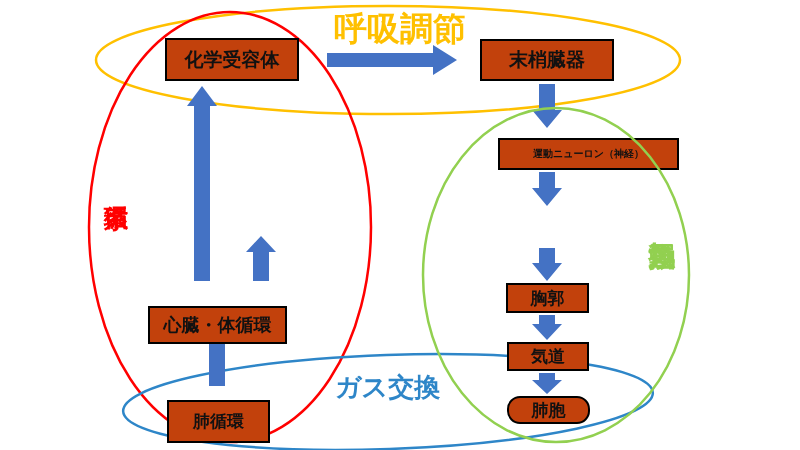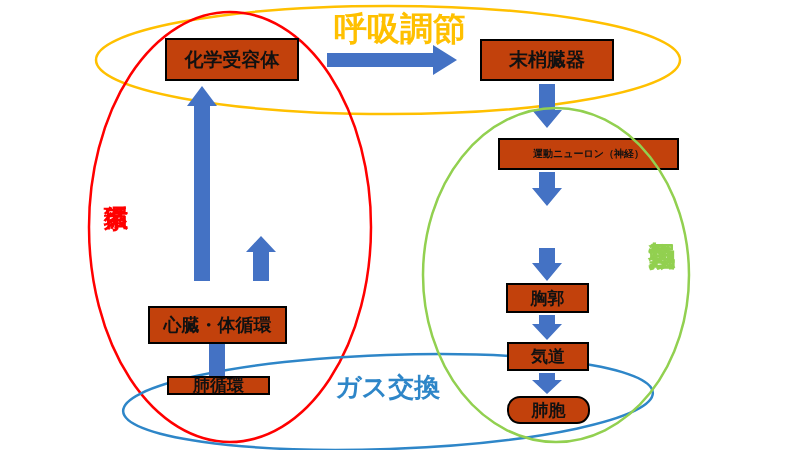--- a/index.html
+++ b/index.html
@@ -25,21 +25,21 @@
   
   .n-chemoreceptor{left:165px;top:38px;width:134px;height:43px;font-size:19px;}
   .n-resp-center{left:480px;top:39px;width:134px;height:42px;font-size:19px;}
   .n-motor-neuron{left:462px;top:138px;width:181px;height:32px;font-size:10px;margin-left:36px;}
   .n-resp-muscles{left:457px;top:208px;width:195px;height:38px;font-size:15.5px;}
   .n-thorax{left:506px;top:283px;width:83px;height:30px;font-size:17px;}
   .n-airway{left:507px;top:342px;width:82px;height:29px;font-size:17px;}
   .n-alveoli{left:507px;top:396px;width:83px;height:28px;font-size:17px;border-radius:13px;}
   .n-peripheral{left:230px;top:197px;width:113px;height:36px;font-size:17px;}
   .n-heart{left:148px;top:282px;width:139px;height:38px;font-size:18px;margin-top:24px;}
-  .n-pulmonary{left:167px;top:376px;width:103px;height:19px;font-size:17px;}
+  .n-pulmonary{left:167px;top:400px;width:103px;height:43px;font-size:17px;}
 </style>
 </head>
 <body>
 
 <div class="canvas">
 
   <svg class="layer svg-back" viewBox="0 0 800 450">
     <ellipse cx="388" cy="60" rx="292" ry="54" fill="none" stroke="#FFC000" stroke-width="2.5"></ellipse>
     <ellipse cx="230" cy="227" rx="141" ry="215" fill="none" stroke="#FF0000" stroke-width="2.5"></ellipse>
     <ellipse cx="388" cy="402" rx="265" ry="47" fill="none" stroke="#2E86C8" stroke-width="2.5" transform="rotate(-2 388 402)"></ellipse>

